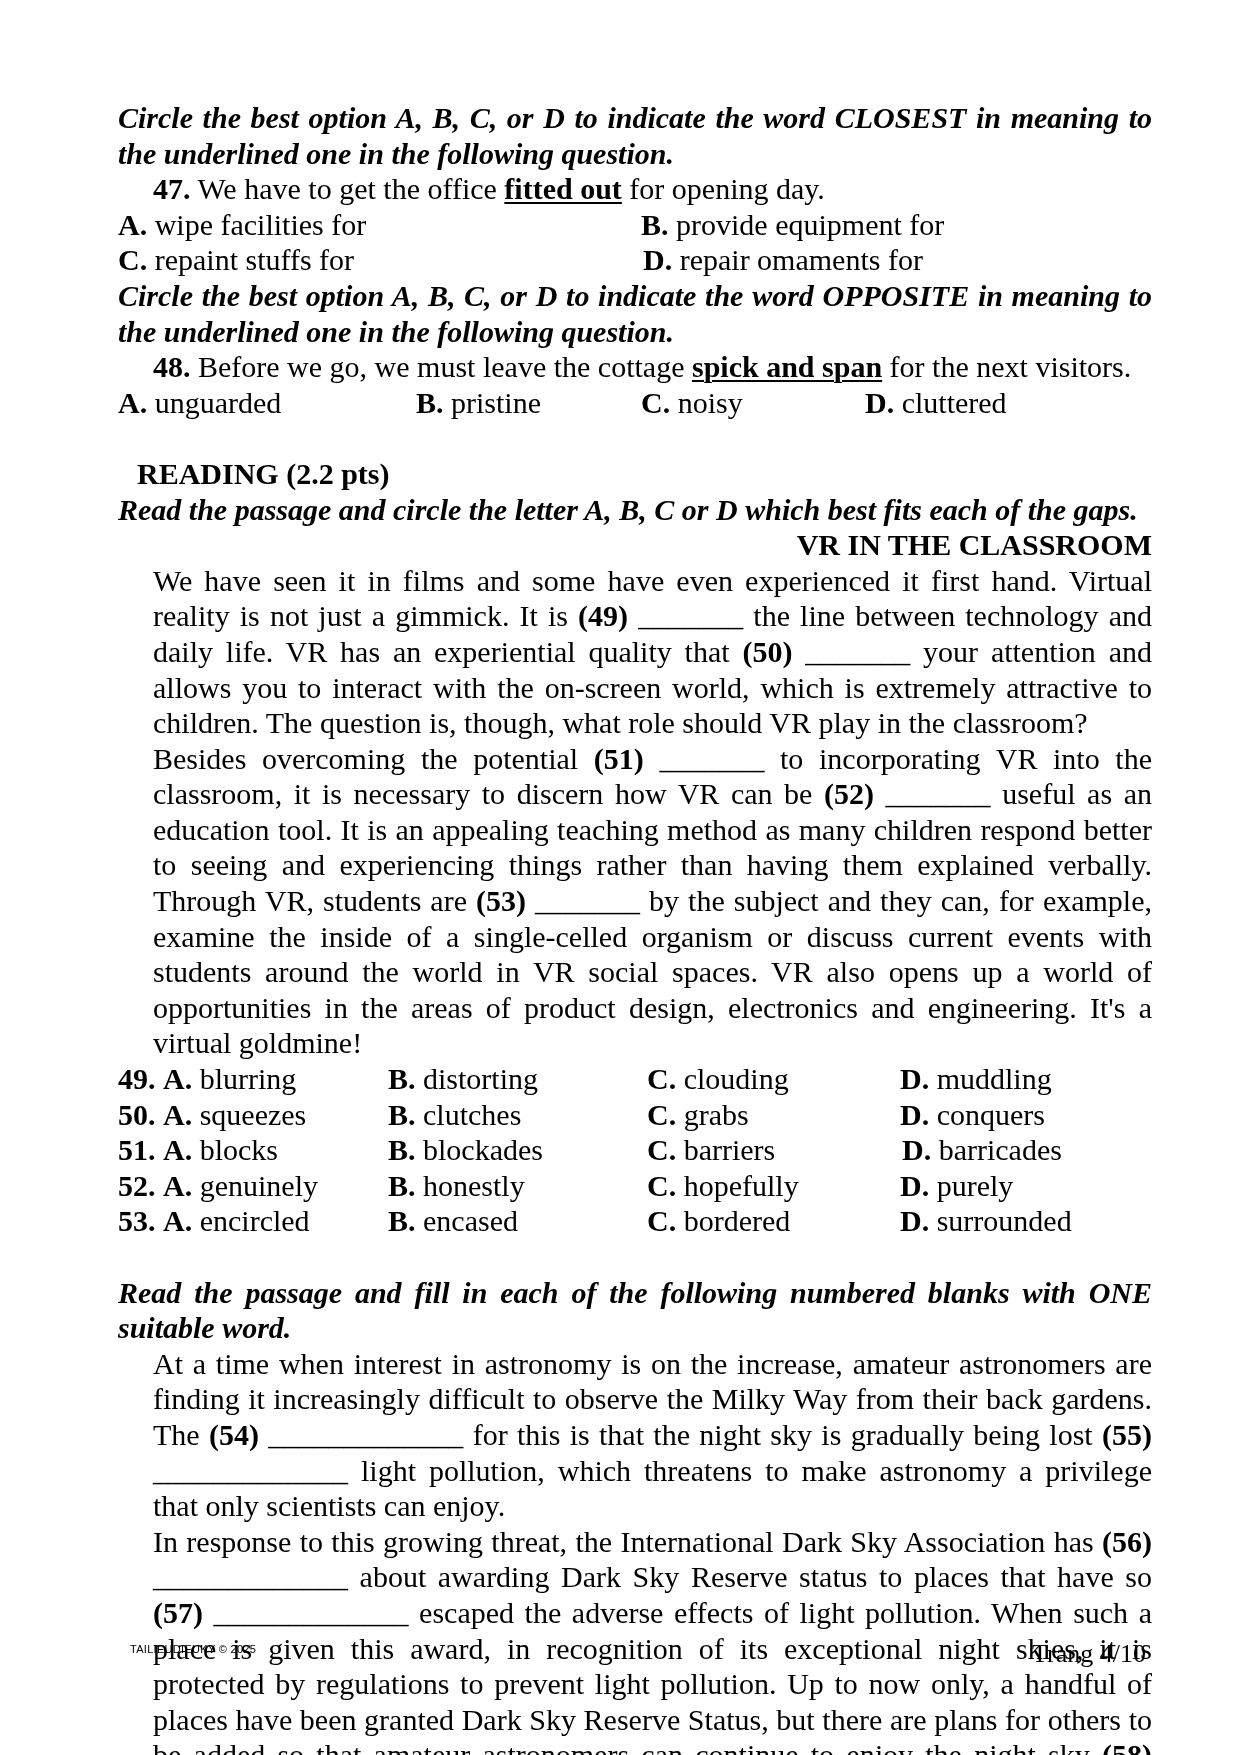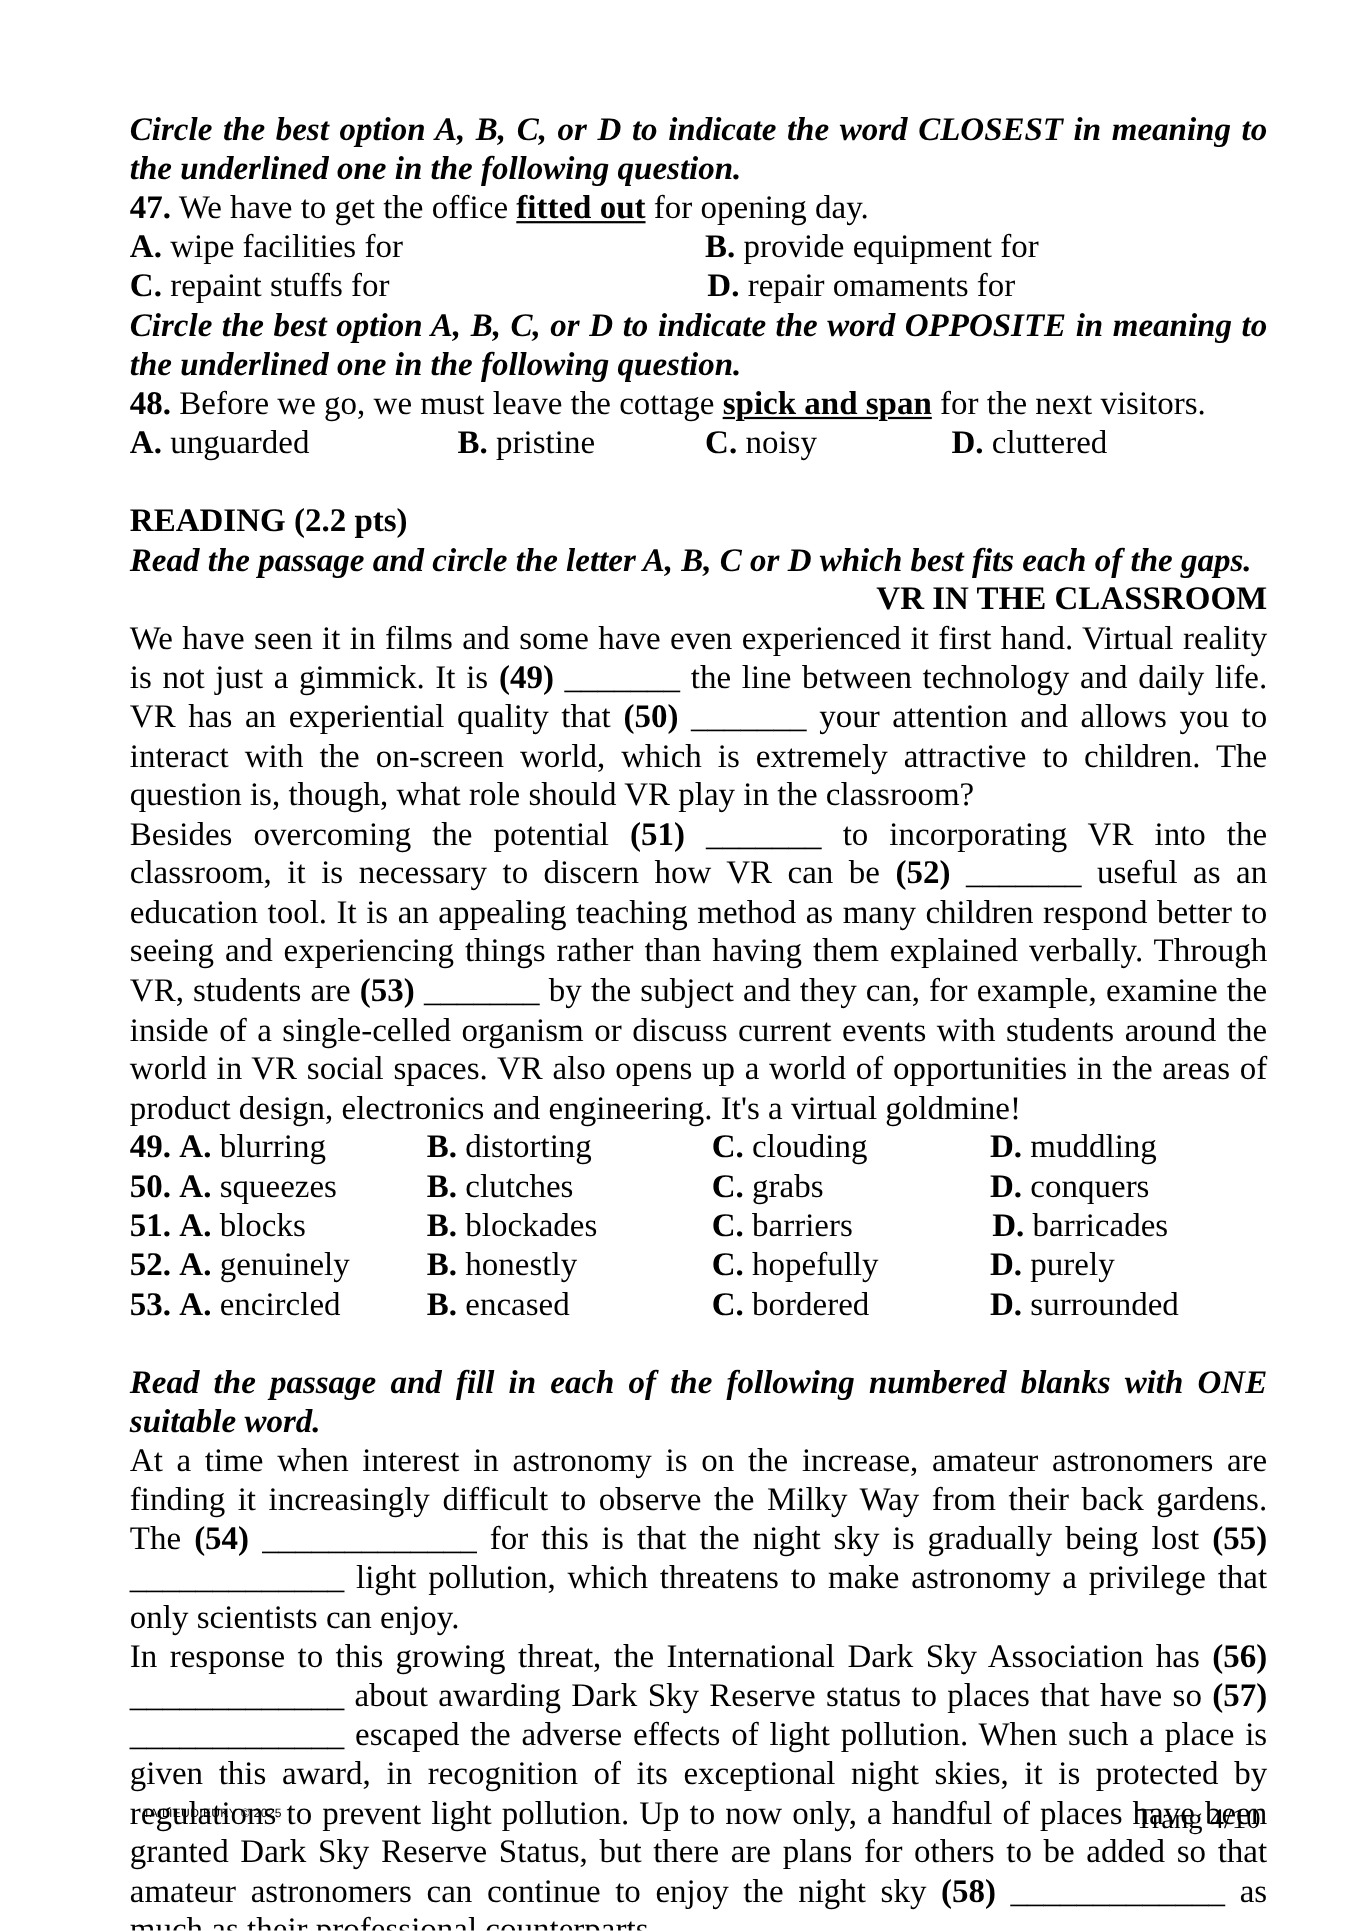--- a/index.html
+++ b/index.html
@@ -23,34 +23,35 @@
     font-size: 30px;
     line-height: 35.6px;
   }
   .instr {
     font-weight: bold;
     font-style: italic;
     text-align: justify;
   }
   .para {
     text-align: justify;
+    margin-left: 35px;
   }
   .b { font-weight: bold; }
   .u { font-weight: bold; text-decoration: underline; text-decoration-thickness: 2px; text-underline-offset: 3px; }
   .row {
     position: relative;
     height: 35.6px;
     white-space: nowrap;
   }
   .row .opt {
     position: absolute;
     top: 0;
   }
   .gap-line { height: 35.6px; }
-  .section-title { font-weight: bold; }
+  .section-title { font-weight: bold; margin-left: 19px; }
   .center-title { font-weight: bold; text-align: right; }
   .footer-left {
     position: absolute;
     left: 130px;
     top: 1643px;
     font-family: "Liberation Sans", "DejaVu Sans", sans-serif;
     font-size: 11px;
     letter-spacing: 0.3px;
   }
   .footer-right {

